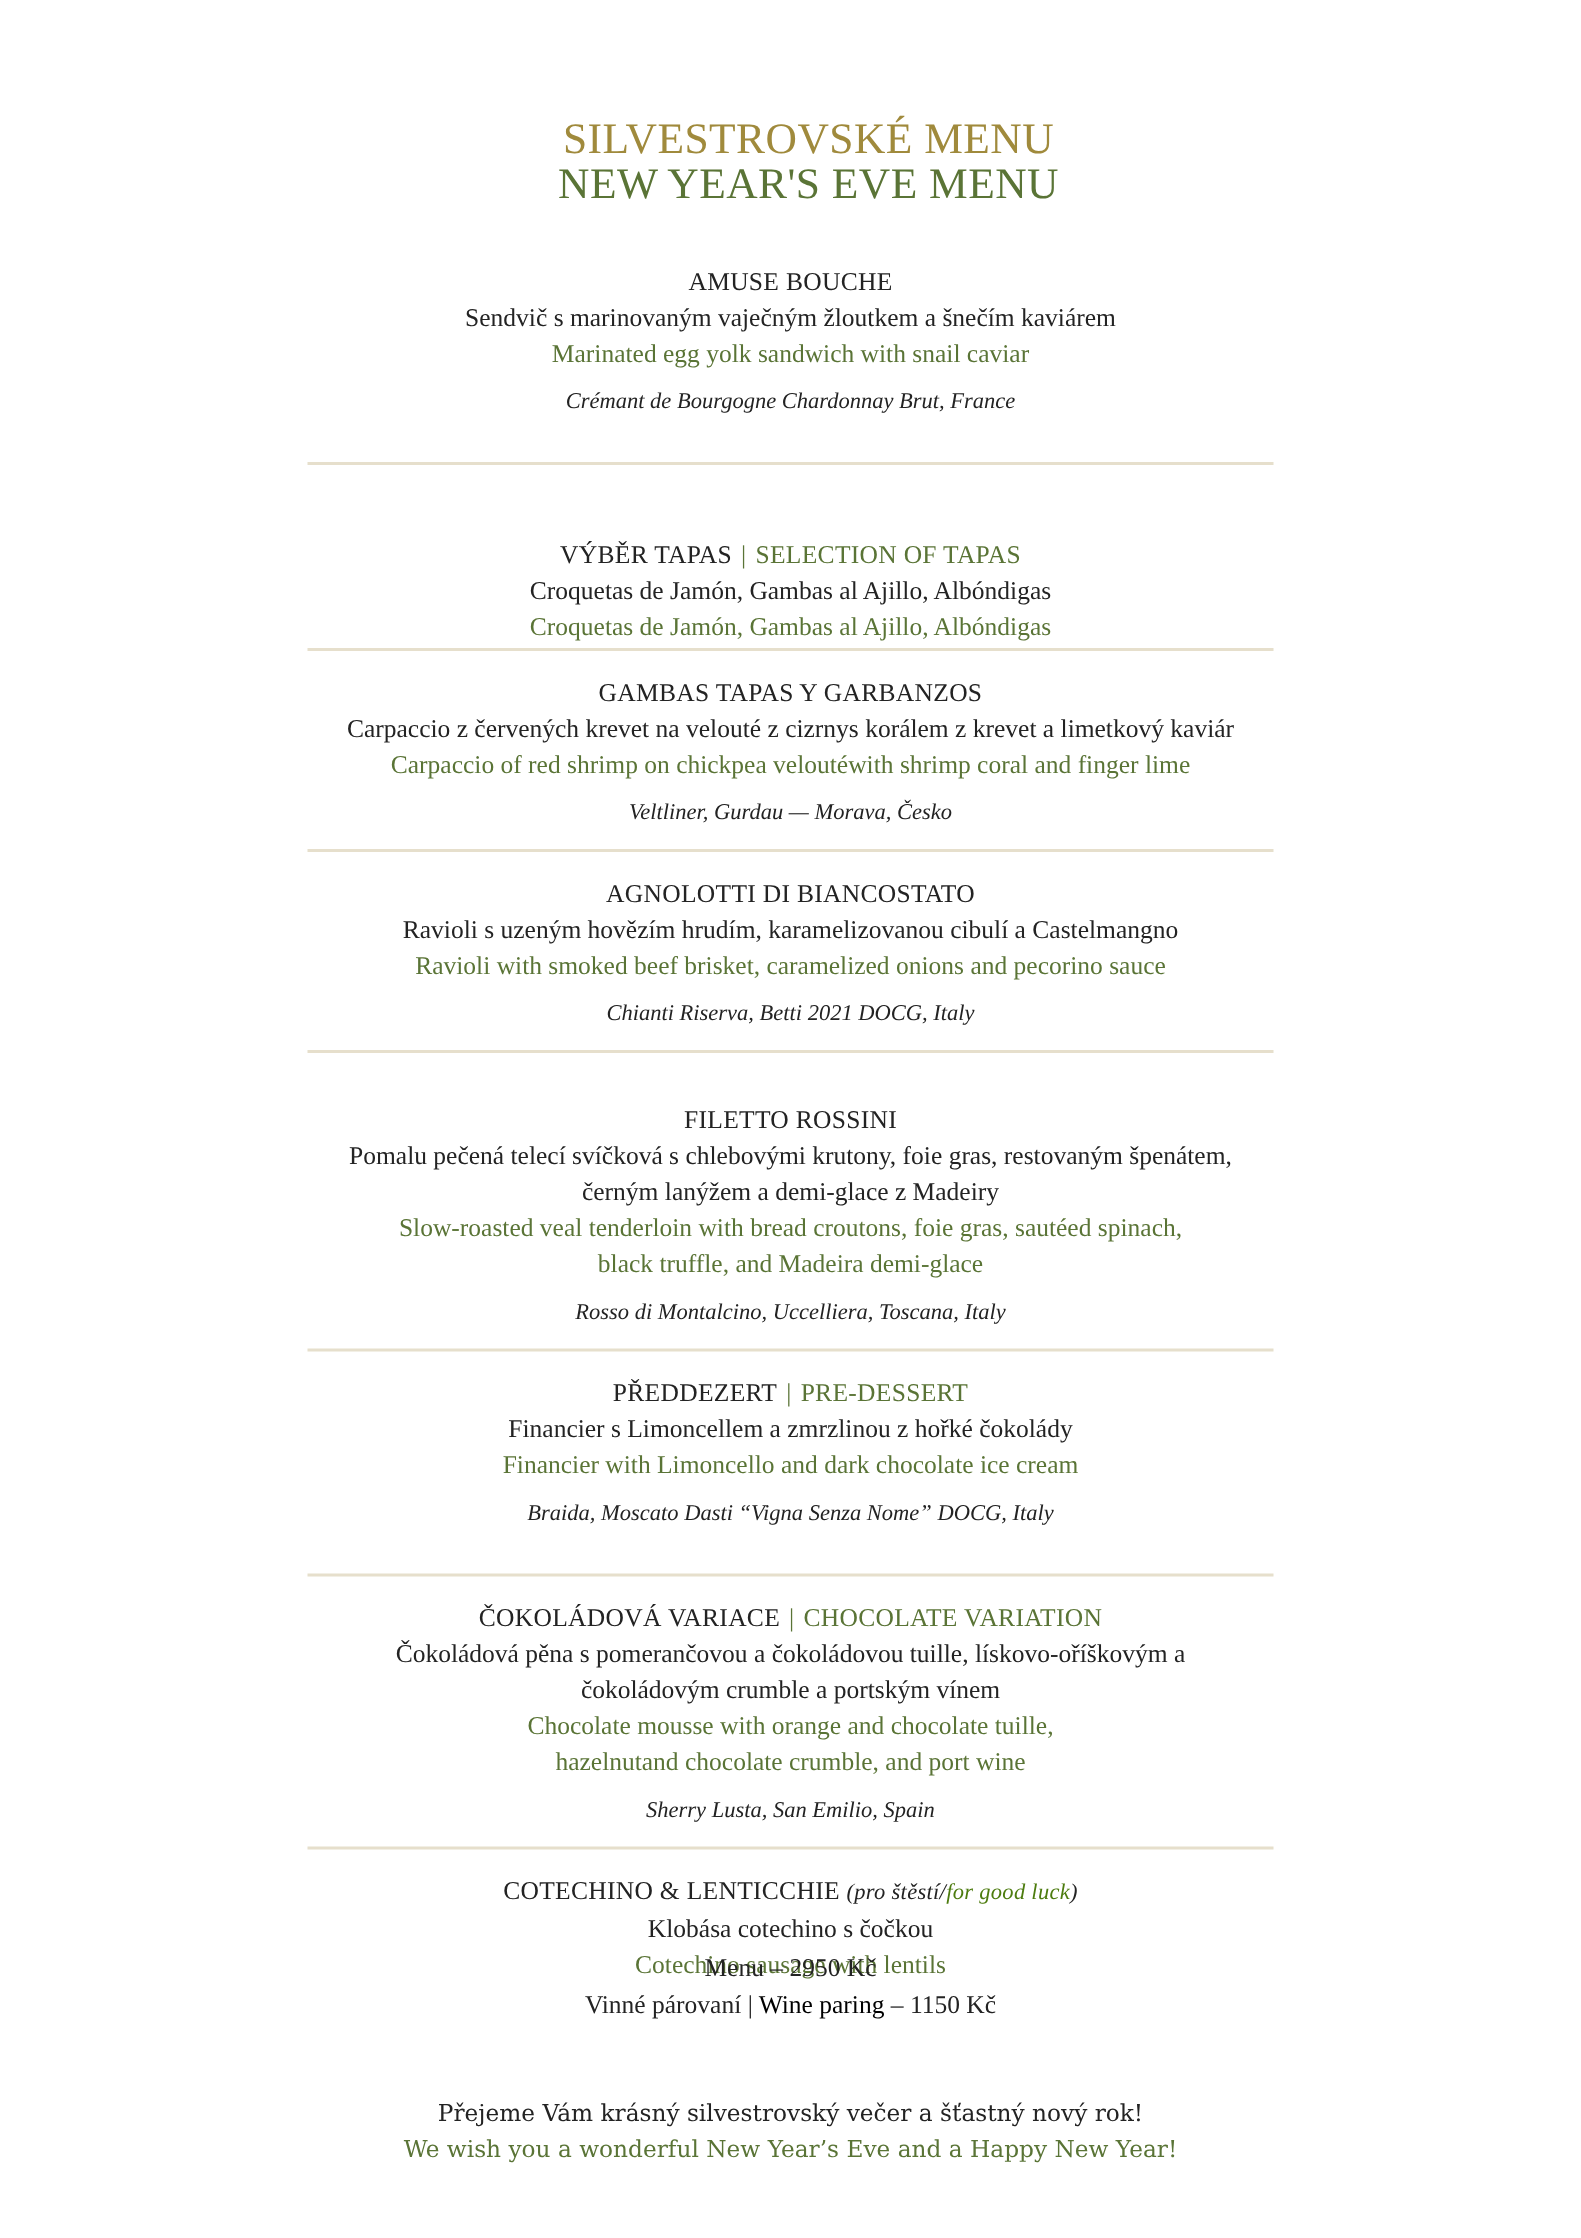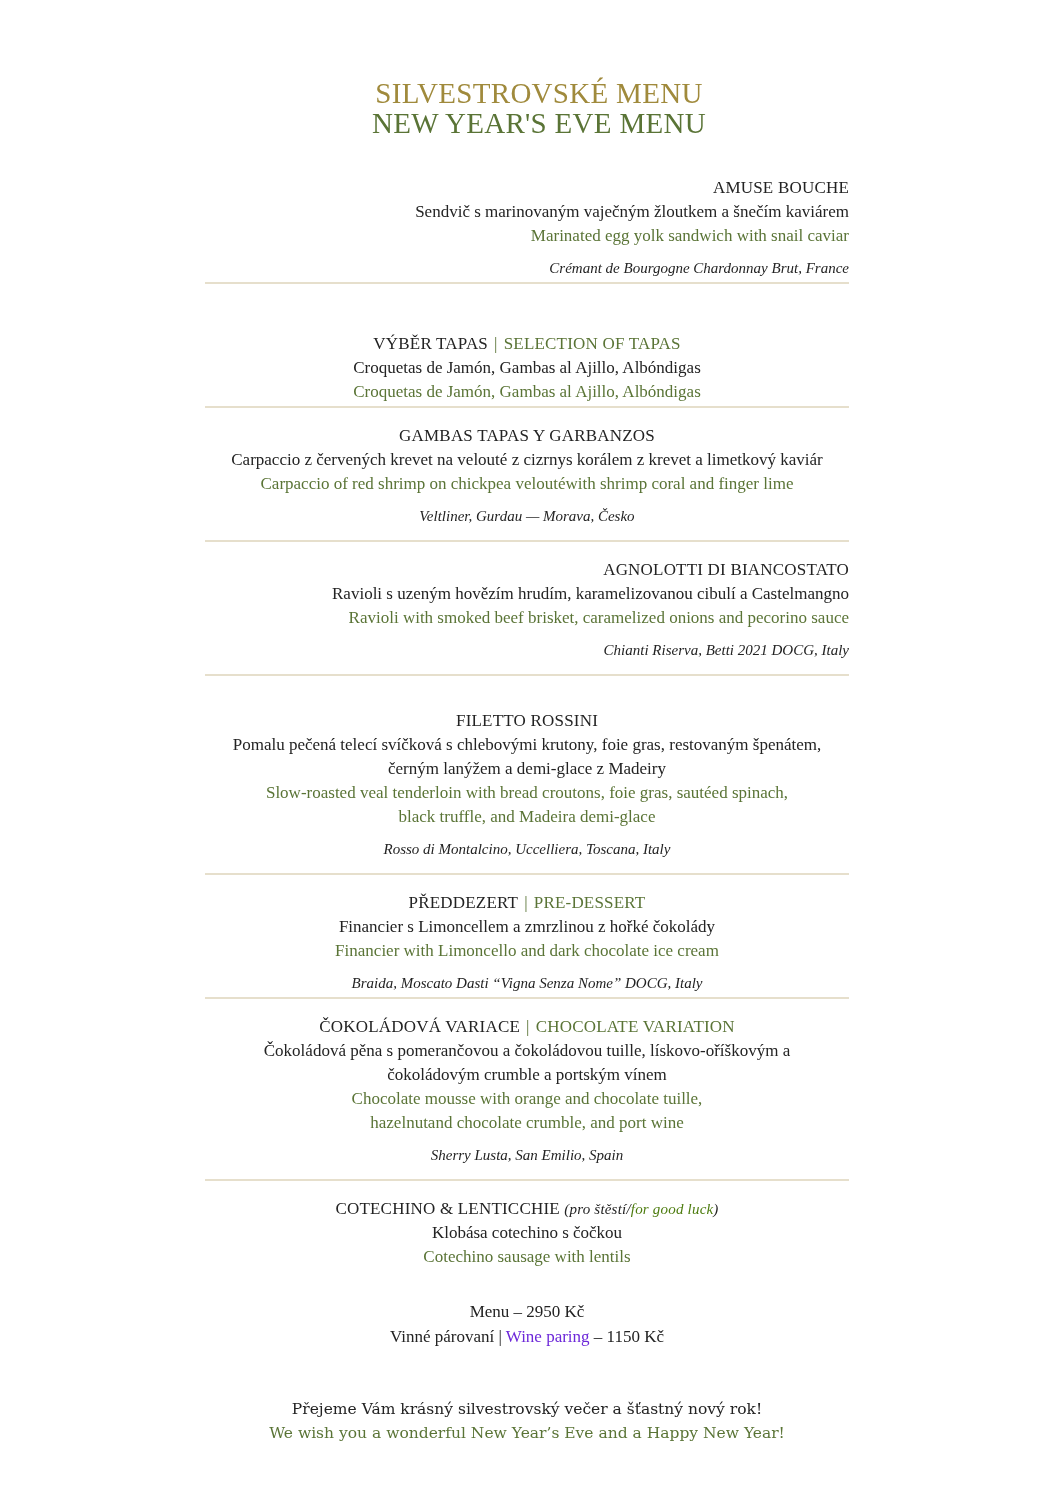--- a/index.html
+++ b/index.html
@@ -21,38 +21,38 @@
   .course-name .en { color: #5A7436; }
   .course-name .sep { color: #5A7436; padding: 0 6px; }
   .desc-cz { font-family: "Liberation Serif", serif; font-size: 17px; line-height: 24px; color: #232323; }
   .desc-en { font-family: "Liberation Serif", serif; font-size: 17px; line-height: 24px; color: #5A7436; }
   .wine { font-family: "Liberation Serif", serif; font-style: italic; font-size: 15px; line-height: 20px; color: #232323; margin-top: 10px; }
   .divider { height: 2px; background: #E6DFCC; width: 100%; }
   .note { font-style: italic; font-size: 15px; }
   .note .en { color: #4d7c0f; }
 
   .prices { position: absolute; top: 1299px; left: 0; width: 100%; text-align: center; font-family: "Liberation Serif", serif; font-size: 17px; line-height: 25px; color: #232323; }
-  .prices .green { color: #6d28d9; }
+  .prices .green { color: #000000; }
   .wish { position: absolute; top: 1397px; left: 0; width: 100%; text-align: center; font-family: "DejaVu Serif", serif; font-size: 15.5px; line-height: 24px; }
   .wish-cz { color: #232323; }
   .wish-en { color: #5A7436; }
 </style>
 </head>
 <body>
 
 <div class="page">
 
   <div class="title-block">
     <div class="title-cz">SILVESTROVSKÉ MENU</div>
     <div class="title-en">NEW YEAR'S EVE MENU</div>
   </div>
 
   <div class="menu">
 
-    <div class="course" style="padding-bottom:4px;text-align:right;">
+    <div class="course" style="padding-bottom:30px;">
       <div class="course-name"><span>AMUSE BOUCHE</span></div>
       <div class="desc-cz">Sendvič s marinovaným vaječným žloutkem a šnečím kaviárem</div>
       <div class="desc-en">Marinated egg yolk sandwich with snail caviar</div>
       <div class="wine">Crémant de Bourgogne Chardonnay Brut, France</div>
     </div>
     <div class="divider" style="margin-bottom:16px;"></div>
 
     <div class="course" style="padding-bottom:2px;margin-top:48px;">
       <div class="course-name"><span>VÝBĚR TAPAS</span><span class="sep">|</span><span class="en">SELECTION OF TAPAS</span></div>
       <div class="desc-cz">Croquetas de Jamón, Gambas al Ajillo, Albóndigas</div>
@@ -61,39 +61,39 @@
     <div class="divider" style="margin-bottom:16px;"></div>
 
     <div class="course" style="padding-bottom:14px;">
       <div class="course-name"><span>GAMBAS TAPAS Y GARBANZOS</span></div>
       <div class="desc-cz">Carpaccio z červených krevet na velouté z cizrnys korálem z krevet a limetkový kaviár</div>
       <div class="desc-en">Carpaccio of red shrimp on chickpea veloutéwith shrimp coral and finger lime</div>
       <div class="wine">Veltliner, Gurdau — Morava, Česko</div>
     </div>
     <div class="divider" style="margin-bottom:16px;"></div>
 
-    <div class="course" style="padding-bottom:14px;text-align:right;">
+    <div class="course" style="padding-bottom:14px;">
       <div class="course-name"><span>AGNOLOTTI DI BIANCOSTATO</span></div>
       <div class="desc-cz">Ravioli s uzeným hovězím hrudím, karamelizovanou cibulí a Castelmangno</div>
       <div class="desc-en">Ravioli with smoked beef brisket, caramelized onions and pecorino sauce</div>
       <div class="wine">Chianti Riserva, Betti 2021 DOCG, Italy</div>
     </div>
     <div class="divider" style="margin-bottom:16px;"></div>
 
     <div class="course" style="padding-bottom:14px;margin-top:33px;">
       <div class="course-name"><span>FILETTO ROSSINI</span></div>
       <div class="desc-cz">Pomalu pečená telecí svíčková s chlebovými krutony, foie gras, restovaným špenátem,</div>
       <div class="desc-cz">černým lanýžem a demi-glace z Madeiry</div>
       <div class="desc-en">Slow-roasted veal tenderloin with bread croutons, foie gras, sautéed spinach,</div>
       <div class="desc-en">black truffle, and Madeira demi-glace</div>
       <div class="wine">Rosso di Montalcino, Uccelliera, Toscana, Italy</div>
     </div>
     <div class="divider" style="margin-bottom:16px;"></div>
 
-    <div class="course" style="padding-bottom:4px;">
+    <div class="course" style="padding-bottom:30px;">
       <div class="course-name"><span>PŘEDDEZERT</span><span class="sep">|</span><span class="en">PRE-DESSERT</span></div>
       <div class="desc-cz">Financier s Limoncellem a zmrzlinou z hořké čokolády</div>
       <div class="desc-en">Financier with Limoncello and dark chocolate ice cream</div>
       <div class="wine">Braida, Moscato Dasti “Vigna Senza Nome” DOCG, Italy</div>
     </div>
     <div class="divider" style="margin-bottom:16px;"></div>
 
     <div class="course" style="padding-bottom:14px;">
       <div class="course-name"><span>ČOKOLÁDOVÁ VARIACE</span><span class="sep">|</span><span class="en">CHOCOLATE VARIATION</span></div>
       <div class="desc-cz">Čokoládová pěna s pomerančovou a čokoládovou tuille, lískovo-oříškovým a</div>

